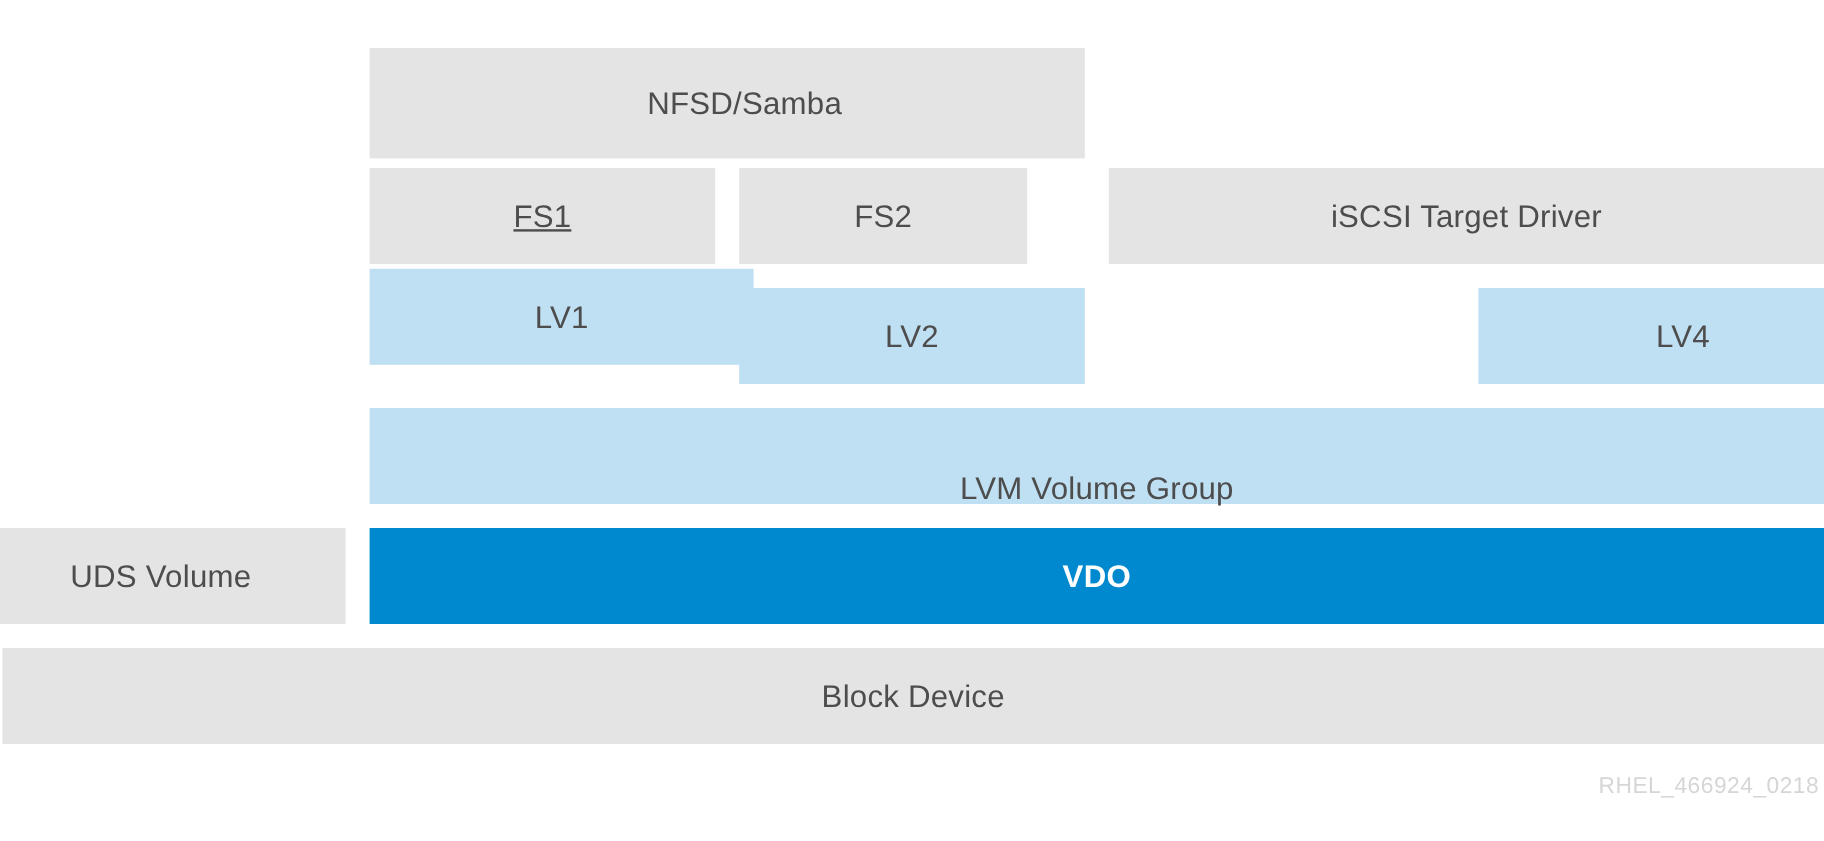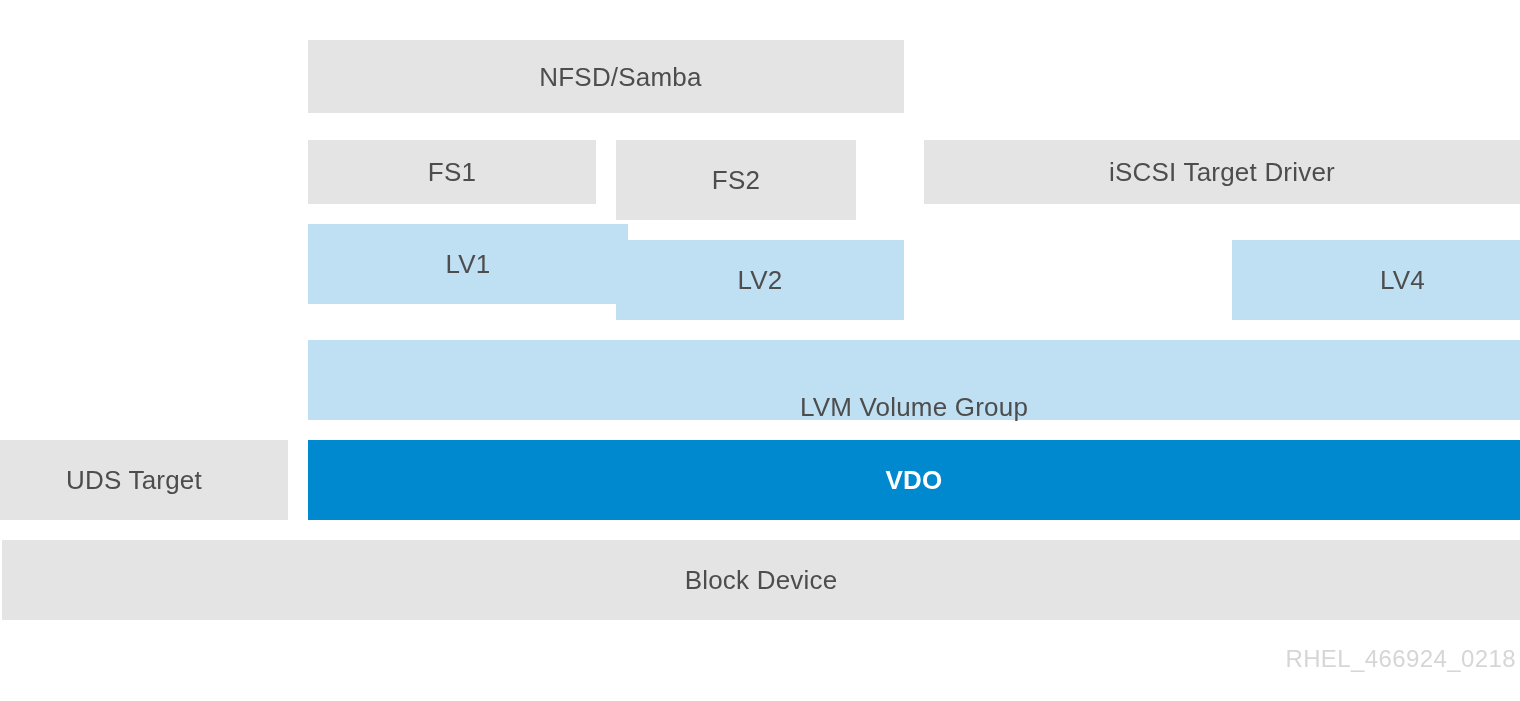--- a/index.html
+++ b/index.html
@@ -38,43 +38,43 @@
   .box-blue {
     background: #0089ce;
     color: #ffffff;
     font-weight: bold;
   }
   .box-label {
     display: block;
     white-space: nowrap;
   }
   
-  #box-nfsd-samba { left: 308px; top: 40px; width: 596px; height: 73px; padding-left: 29px; }
+  #box-nfsd-samba { left: 308px; top: 40px; width: 596px; height: 92px; padding-left: 29px; }
   
-  #box-fs1        { left: 308px; top: 140px; width: 288px; height: 64px; }
+  #box-fs1        { left: 308px; top: 140px; width: 288px; height: 80px; text-decoration: underline; }
   #box-fs2        { left: 616px; top: 140px; width: 240px; height: 80px; }
-  #box-iscsi      { left: 924px; top: 140px; width: 596px; height: 64px; }
+  #box-iscsi      { left: 924px; top: 140px; width: 596px; height: 80px; }
   
   #box-lv1        { left: 308px; top: 224px; width: 320px; height: 80px; }
   #box-lv2        { left: 616px; top: 240px; width: 288px; height: 80px; }
   #box-lv3        { left: 924px; top: 240px; width: 288px; height: 80px; }
   #box-lv4        { left: 1232px; top: 240px; width: 341px; height: 80px; }
   
   #box-lvm-vg     { left: 308px; top: 340px; width: 1212px; height: 80px; align-items: flex-end; }
   
   #box-uds-index  { left: -20px; top: 440px; width: 308px; height: 80px; }
   #box-vdo        { left: 308px; top: 440px; width: 1212px; height: 80px; }
   
   #box-block-device { left: 2px; top: 540px; width: 1518px; height: 80px; }
   
   #watermark {
     position: absolute;
     right: 4px;
     top: 645px;
-    font-size: 24px;
+    font-size: 19px;
     color: #d6d6d6;
     letter-spacing: 0.4px;
     white-space: nowrap;
   }
 </style>
 </head>
 <body>
 
 <div id="diagram">
 
@@ -100,21 +100,21 @@
   </div>
   <div class="box box-lightblue" id="box-lv4">
     <span class="box-label">LV4</span>
   </div>
 
   <div class="box box-lightblue" id="box-lvm-vg">
     <span class="box-label">LVM Volume Group</span>
   </div>
 
   <div class="box box-gray" id="box-uds-index">
-    <span class="box-label">UDS Target</span>
+    <span class="box-label">UDS Volume</span>
   </div>
   <div class="box box-blue" id="box-vdo">
     <span class="box-label">VDO</span>
   </div>
 
   <div class="box box-gray" id="box-block-device">
     <span class="box-label">Block Device</span>
   </div>
 
   <div id="watermark">RHEL_466924_0218</div>

